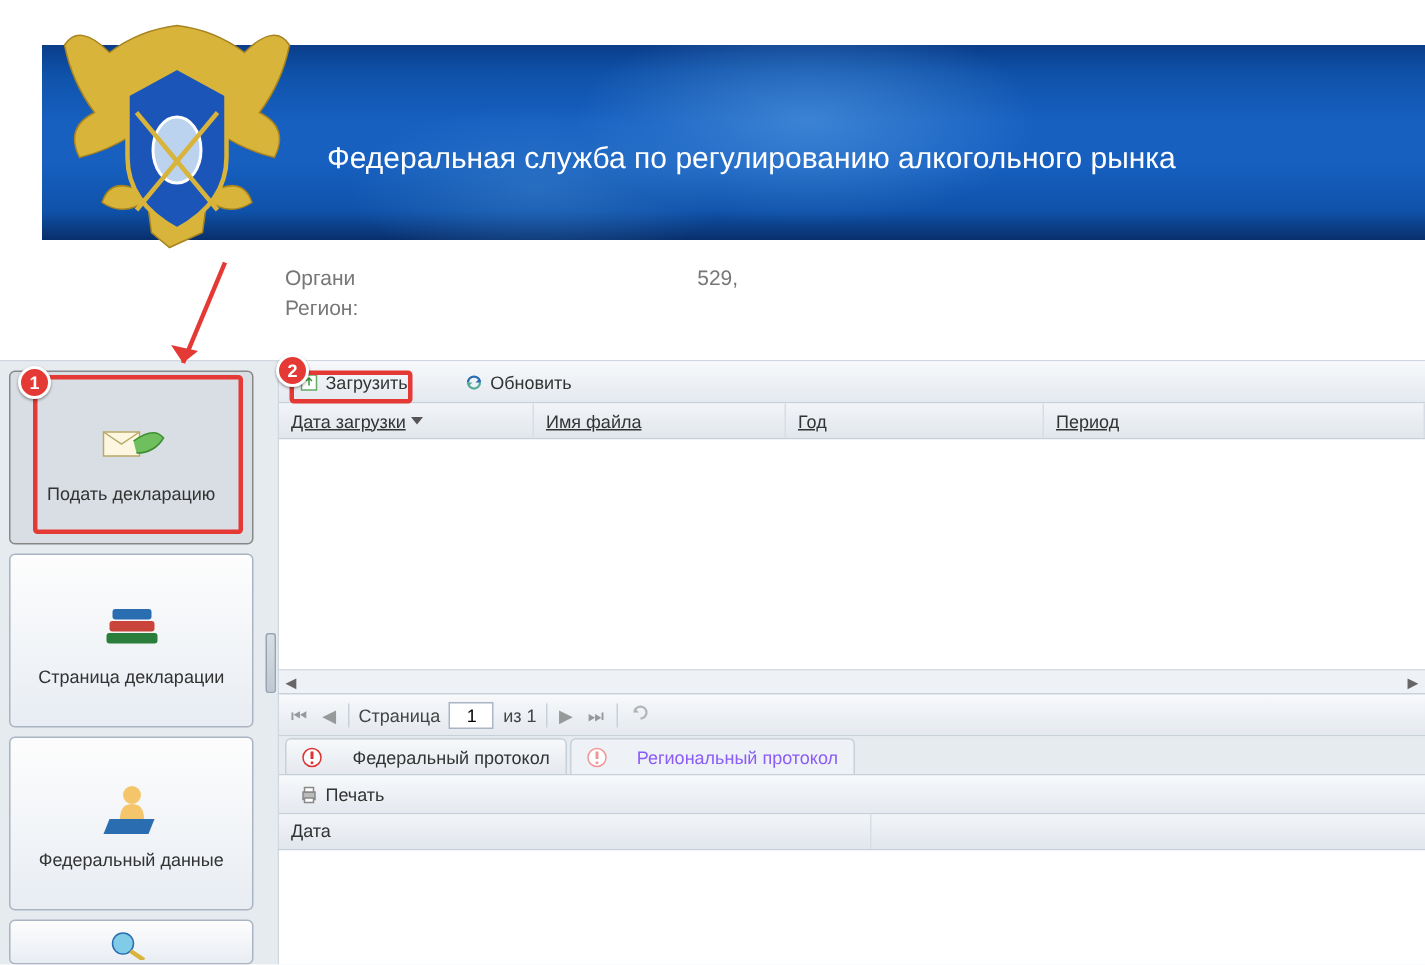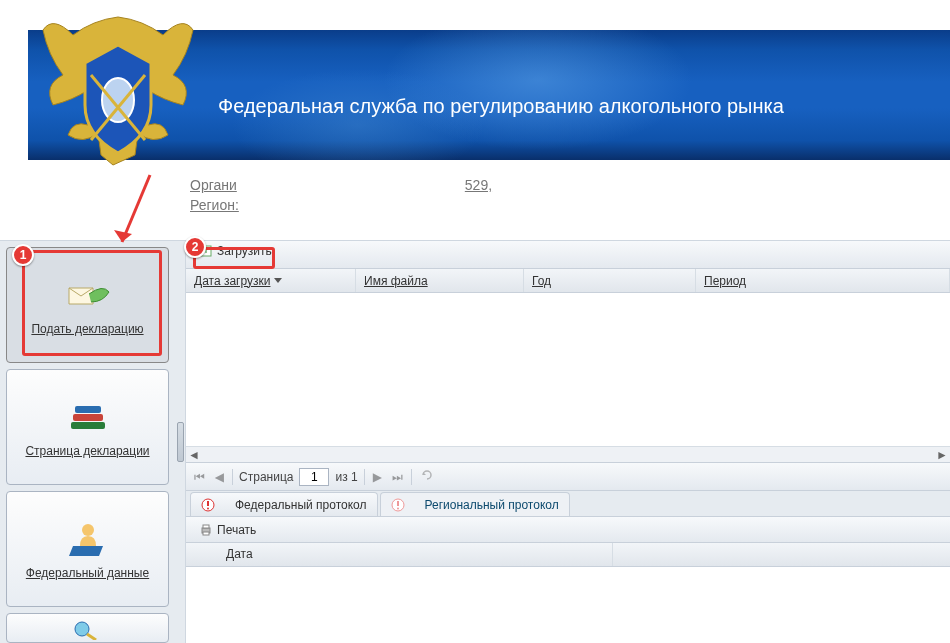--- a/index.html
+++ b/index.html
@@ -6,61 +6,61 @@
 body { font-family: Arial, Helvetica, sans-serif; font-size: 12px; background: #fff; color: #333; width: 950px; height: 643px; overflow: hidden; position: relative; }
 
 .header-band { height: 160px; position: relative; margin-left: 28px; }
 .blue-band { position: absolute; top: 30px; left: 0; right: 0; height: 130px; background: linear-gradient(180deg,#0a3d8a 0%,#0f52aa 15%,#1760c0 40%,#1760c0 60%,#0f52aa 85%,#092f6b 100%); overflow: hidden; }
 .blue-band::before { content:""; position:absolute; left:150px; top:-10px; width:600px; height:150px; background: radial-gradient(ellipse 220px 100px at 60% 40%, rgba(90,160,230,0.55), rgba(0,0,0,0) 70%), radial-gradient(ellipse 180px 80px at 30% 70%, rgba(70,140,210,0.4), rgba(0,0,0,0) 70%); }
 .header-title { position: absolute; left: 190px; top: 95px; color: #fff; font-size: 20px; font-weight: 500; }
 
 .crest { position: absolute; left: 5px; top: 5px; width: 170px; height: 180px; z-index: 2; }
 
 .org-block { position: absolute; left: 190px; top: 175px; color: #777; font-size: 14px; }
-.org-block .row { display: flex; gap: 4px; height: 20px; align-items: center; text-decoration: underline; }
+.org-block .row { display: flex; gap: 4px; height: 20px; align-items: center; }
 .org-block .mask { display:inline-block; width: 220px; height: 16px; background: #fff; }
 .org-block .mask2 { display:inline-block; width: 250px; height: 16px; background: #fff; }
 
 .main-area { position: absolute; left: 0; right: 0; top: 240px; bottom: 0; display: flex; background: #e6ebf0; border-top: 1px solid #cfd7e0; }
 .sidebar { width: 175px; background: #e6ebf0; padding: 6px 6px 0 6px; display: flex; flex-direction: column; gap: 6px; }
-.side-btn { background: linear-gradient(180deg,#fdfdfd,#e8edf3); border: 1px solid #aab4c2; border-radius: 4px; height: 118px; display: flex; flex-direction: column; align-items: center; justify-content: center; gap: 6px; cursor: pointer; text-align: center; font-size: 12px; color: #333; padding: 4px; text-decoration: underline; }
+.side-btn { background: linear-gradient(180deg,#fdfdfd,#e8edf3); border: 1px solid #aab4c2; border-radius: 4px; height: 118px; display: flex; flex-direction: column; align-items: center; justify-content: center; gap: 6px; cursor: pointer; text-align: center; font-size: 12px; color: #333; padding: 4px; }
 .side-btn.selected { background: #d9dee4; border-color: #888; }
 .side-btn .icon-slot { width: 50px; height: 42px; display: flex; align-items: center; justify-content: center; }
 
 .splitter { width: 10px; background: #e6ebf0; display:flex; align-items:center; justify-content:center; }
 .splitter .grip { width:7px; height:40px; background: linear-gradient(180deg,#d6dde4,#bfc8d2); border:1px solid #9aa4b0; border-radius:2px; }
 
 .content { flex: 1; background: #fff; border-left: 1px solid #cfd7e0; display: flex; flex-direction: column; position: relative; }
-.toolbar { height: 28px; background: linear-gradient(180deg,#f7f9fb,#e4e9ef); border-bottom: 1px solid #c8d0da; display: flex; padding: 0 6px; gap: 2px; flex-direction: column; }
+.toolbar { height: 28px; background: linear-gradient(180deg,#f7f9fb,#e4e9ef); border-bottom: 1px solid #c8d0da; display: flex; padding: 0 6px; gap: 23px; }
 .tbtn { display: inline-flex; align-items: center; gap: 4px; padding: 2px 6px; border: 1px solid transparent; border-radius: 3px; cursor: pointer; font-size: 12px; color: #333; }
 
 .grid-header { height: 24px; background: linear-gradient(180deg,#f2f5f8,#e1e6ec); border-bottom: 1px solid #c8d0da; display: flex; font-size: 12px; color: #333; }
 .grid-header .col { padding: 4px 8px; border-right: 1px solid #d6dde4; display:flex; align-items:center; gap:4px;text-decoration:underline; }
 .col-load { width: 170px; }
 .col-file { width: 168px; }
 .col-year { width: 172px; }
 .col-type { width: 170px; }
 .col-period { flex: 1; }
 .sort-desc { width:0;height:0;border-left:4px solid transparent;border-right:4px solid transparent;border-top:5px solid #555; }
 
 .grid-body { flex: 0 0 170px; background: #fff; border-bottom: 1px solid #c8d0da; position: relative; overflow: hidden; }
 
 .pager { height: 28px; background: linear-gradient(180deg,#f7f9fb,#e4e9ef); border-bottom: 1px solid #c8d0da; display: flex; align-items: center; padding: 0 6px; gap: 6px; font-size: 12px; color: #444; }
 .pager .nav { cursor:pointer; opacity:0.5; padding: 0 2px; }
 .pager .sep { width:1px; height:16px; background:#c8d0da; }
 .pager input { width: 30px; text-align: center; border:1px solid #aab4c2; height:18px; font-size:12px; }
 
 .tabs-row { height: 26px; background: #e6ebf0; border-bottom:1px solid #c8d0da; display:flex; align-items:flex-end; padding-left:4px; gap:2px; }
 .tab { height: 24px; padding: 0 10px; display:flex; align-items:center; gap:20px; background: linear-gradient(180deg,#f7f9fb,#e4e9ef); border:1px solid #c8d0da; border-bottom:none; border-radius:4px 4px 0 0; cursor:pointer; font-size:12px; }
-.tab.inactive { background: #eef1f5; color:#0c4a6e; }
+.tab.inactive { background: #eef1f5; color:#8b5cf6; }
 
 .sub-toolbar { height: 26px; background: linear-gradient(180deg,#f7f9fb,#e4e9ef); border-bottom:1px solid #c8d0da; display:flex; align-items:center; padding:0 6px; gap:4px; font-size:12px; }
 
 .grid-header2 { height: 24px; background: linear-gradient(180deg,#f2f5f8,#e1e6ec); border-bottom:1px solid #c8d0da; display:flex; font-size:12px; }
-.grid-header2 .col { padding:4px 8px; border-right:1px solid #d6dde4;margin-left:32px; }
+.grid-header2 .col { padding:4px 8px; border-right:1px solid #d6dde4; }
 .col-date { width: 395px; }
 .col-module { flex:1; }
 
 .callout { position:absolute; z-index:5; }
 .callout-circle { width:22px; height:22px; background:#e53935; border-radius:50%; color:#fff; display:flex; align-items:center; justify-content:center; font-size:12px; font-weight:bold; border:2px solid #fff; box-shadow:0 1px 2px rgba(0,0,0,0.4); }
 .callout-box { position:absolute; border:3px solid #e53935; border-radius:3px; pointer-events:none; z-index:4; }
 
 .arrow-svg { position:absolute; z-index:6; pointer-events:none; }
 
 .hscroll { position:absolute; left:0; right:0; bottom:0; height:16px; background:#eef1f5; border-top:1px solid #d6dde4; display:flex; align-items:center; }

